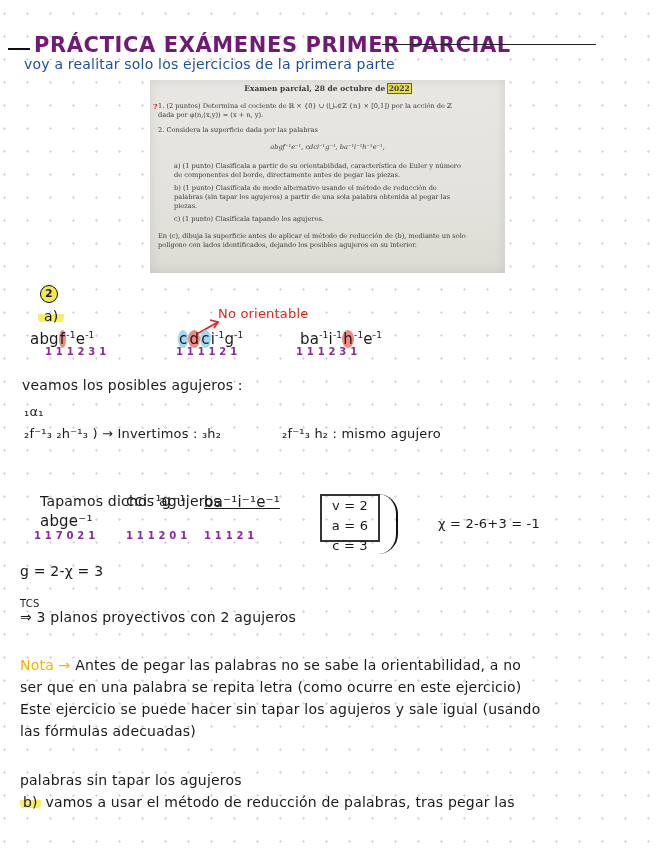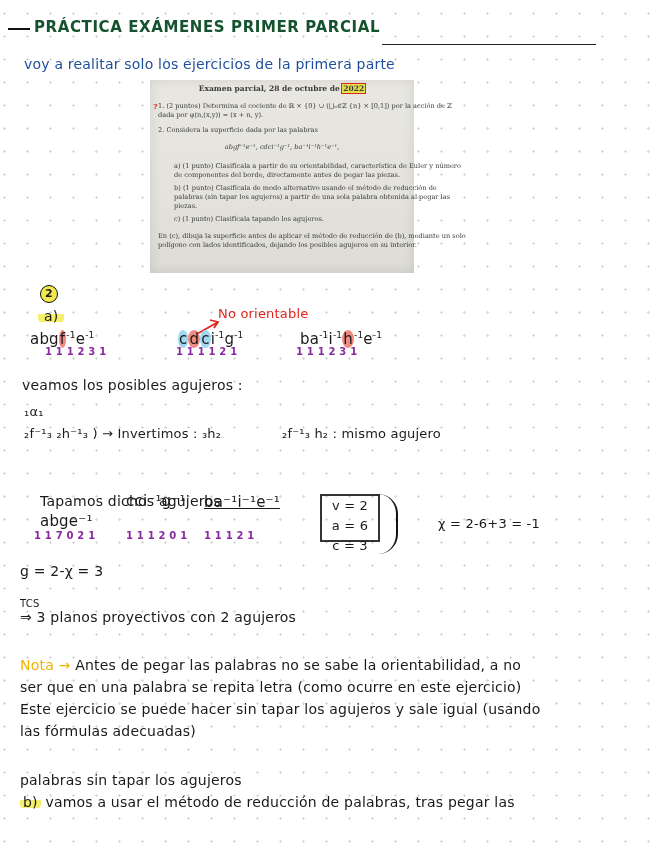--- a/index.html
+++ b/index.html
@@ -8,28 +8,28 @@
     background-color:#ffffff;
     background-image: radial-gradient(circle, #d9d9d9 1px, transparent 1.3px);
     background-size: 23px 23px;
     background-position: -7px 2px;
     font-family: "DejaVu Sans", sans-serif;
     color:#1a1a1a;
   }
   .abs { position:absolute; }
   .hand { font-family:"DejaVu Sans", sans-serif; letter-spacing:0.2px; }
   .title {
-    left:8px; top:18px; font-size:15px; font-weight:bold; letter-spacing:0.6px; color:#14532d;
+    left:8px; top:33px; font-size:21px; font-weight:bold; letter-spacing:0.6px; color:#701a75;
   }
   .title-lead { display:inline-block; width:22px; border-bottom:2px solid #111; margin-right:4px; vertical-align:2px; }
   .title-rule { left:382px; top:44px; width:214px; height:0; border-top:1.5px solid #222; }
   .subtitle { left:24px; top:56px; font-size:14px; color:#1f4f9c; }
 
   .photo {
-    left:150px; top:80px; width:264px; height:193px;
+    left:150px; top:80px; width:355px; height:193px;
     background: linear-gradient(180deg,#e8e7e1 0%, #e3e2dc 60%, #dcdbd4 100%);
     box-shadow: inset 0 0 12px rgba(0,0,0,0.10);
     font-family:"DejaVu Serif", serif; color:#3a3a3a; font-size:6.6px; line-height:9px;
     filter: blur(0.35px);
   }
   .photo .p-title { position:absolute; left:0; right:0; top:4px; text-align:center; font-weight:bold; font-size:7.5px; }
   .photo .year { background:#e6e04a; outline:1.5px solid #e0251e; padding:0 1px; }
   .photo .q1 { position:absolute; left:8px; top:22px; width:312px; }
   .photo .mark { position:absolute; left:-5px; top:0; color:#e0251e; font-weight:bold; font-size:8px; }
   .photo .q2 { position:absolute; left:8px; top:46px; width:312px; }

